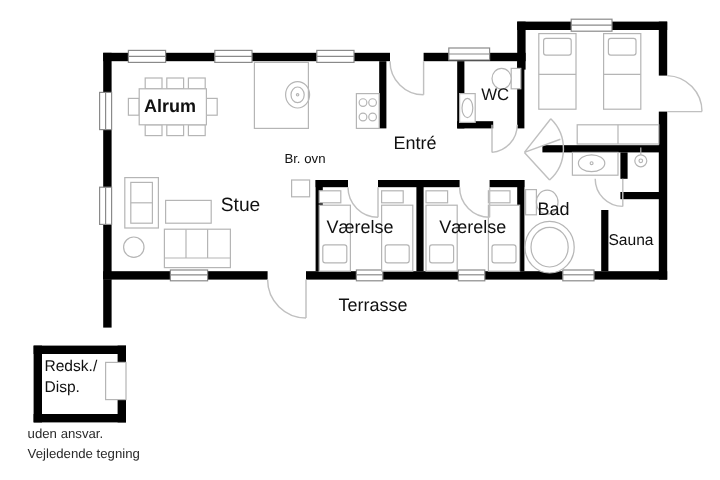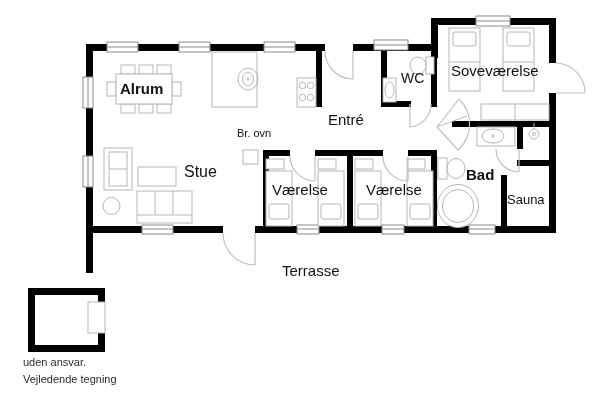--- a/index.html
+++ b/index.html
@@ -225,25 +225,28 @@
       <path class="door" d="M315,156 L315,181 M290,156 A25,25 0 0 0 315,181"></path>
       <path class="door" d="M408,156 L408,181 M383,156 A25,25 0 0 0 408,181"></path>
       <path class="door" d="M437,127 L459,99 M437,127 L467,116 M437,127 L458,150 M459,99 A35,35 0 0 1 458,150"></path>
       <path class="door" d="M519,149 L519,172 M496,149 A23,23 0 0 0 519,172"></path>
     </g>
   </svg>
 
   <div class="lbl fs15" style="left:120px;top:79px;font-weight:bold;">Alrum</div>
   <div class="lbl fs15" style="left:328px;top:110px;">Entré</div>
   <div class="lbl fs14" style="left:401px;top:70px;">WC</div>
-  <div class="lbl fs15" style="left:451px;top:61px;">Soveværelse</div>
   <div class="lbl fs16" style="left:184px;top:163px;">Stue</div>
   <div class="lbl fs15" style="left:272px;top:180px;">Værelse</div>
   <div class="lbl fs15" style="left:366px;top:180px;">Værelse</div>
-  <div class="lbl fs15" style="left:466px;top:165px;font-weight:bold;">Bad</div>
+  <div class="lbl fs15" style="left:448px;top:165px;">Bad</div>
   <div class="lbl fs13" style="left:507px;top:191px;">Sauna</div>
-  <div class="lbl fs15" style="left:282px;top:261px;">Terrasse</div>
+  <div class="lbl fs15" style="left:282px;top:245px;">Terrasse</div>
   <div class="lbl fs10" style="left:237px;top:127px;">Br. ovn</div>
+  <div class="lbl fs13" style="left:37px;top:296px;">
+    <div>Redsk./</div>
+    <div>Disp.</div>
+  </div>
   <div class="lbl fs11 muted" style="left:23px;top:354px;">
     <div>uden ansvar.</div>
     <div>Vejledende tegning</div>
   </div>
 </div>
 
 </body></html>

